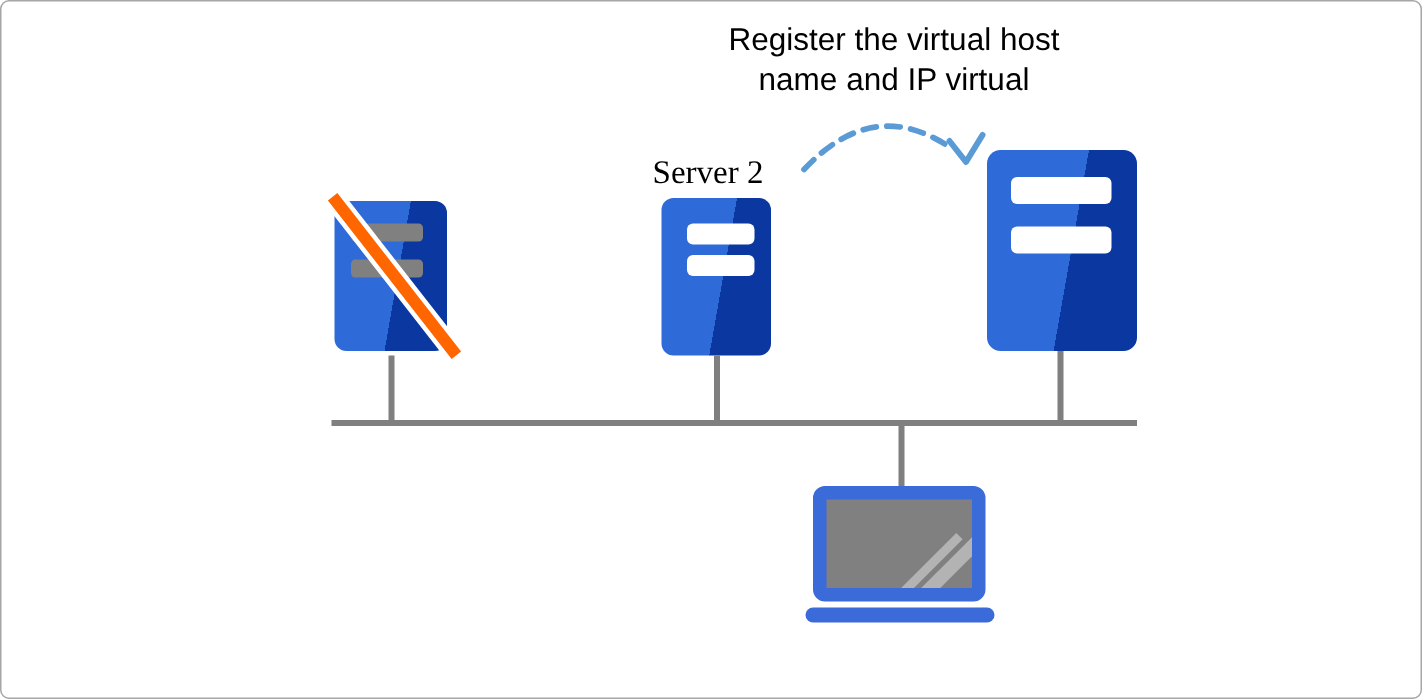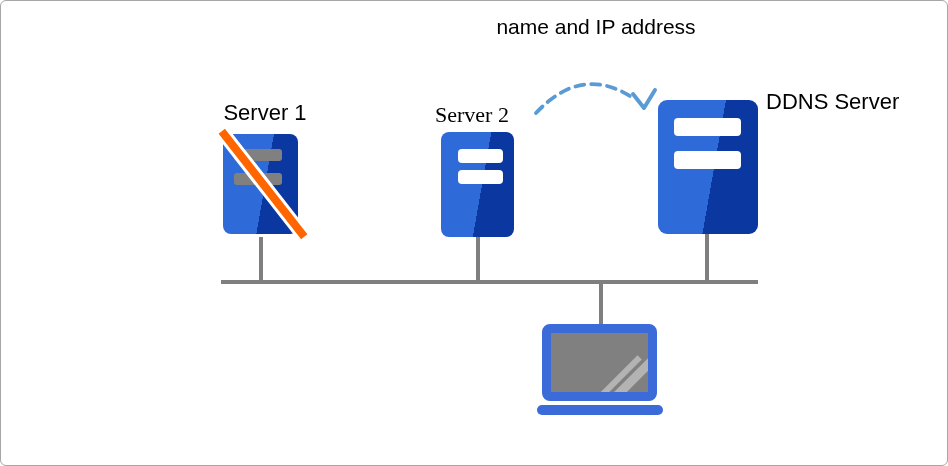--- a/index.html
+++ b/index.html
@@ -45,42 +45,41 @@
     position:absolute;left:536px;top:404px;width:126px;height:10px;
     border-radius:5px;background:var(--laptop_frame_blue,#3a6bd8);
   }
 </style>
 </head>
 <body>
 
 <div class="canvas">
 
   <div class="annotation">
-    <div>name and IP address</div>
+    <div>Register the virtual host</div>
+    <div>name and IP virtual</div>
   </div>
 
   <svg class="arc" viewBox="0 0 145 70" aria-hidden="true">
     <path class="dash" d="M15,57 Q61,8 112,42"></path>
     <polyline class="head" points="112,38 123,52 134,34"></polyline>
   </svg>
 
-  <div class="node-label" style="left:214px;top:100px;width:100px;">Server 1</div>
   <div class="node-box" style="left:222px;top:133px;width:75px;height:100px;">
     <div class="bar gray" style="left:11px;top:15px;width:48px;height:12px;"></div>
     <div class="bar gray" style="left:11px;top:39px;width:48px;height:12px;"></div>
     <div class="slash" style="width:134px;left:-30px;top:43px;transform:rotate(52deg);"></div>
   </div>
 
   <div class="node-label" style="left:421px;top:102px;width:100px;font-family:Liberation Serif, serif;">Server 2</div>
   <div class="node-box" style="left:440px;top:131px;width:73px;height:105px;">
     <div class="bar" style="left:17px;top:17px;width:45px;height:14px;"></div>
     <div class="bar" style="left:17px;top:38px;width:45px;height:14px;"></div>
   </div>
 
-  <div class="node-label" style="left:765px;top:89px;text-align:left;">DDNS Server</div>
   <div class="node-box" style="left:657px;top:99px;width:100px;height:134px;border-radius:9px;">
     <div class="bar" style="left:16px;top:18px;width:67px;height:18px;"></div>
     <div class="bar" style="left:16px;top:51px;width:67px;height:18px;"></div>
   </div>
 
   <div class="gline" style="left:220px;top:279px;width:537px;height:4px;"></div>
   <div class="gline" style="left:258px;top:236px;width:4px;height:43px;"></div>
   <div class="gline" style="left:475px;top:236px;width:4px;height:43px;"></div>
   <div class="gline" style="left:704px;top:233px;width:4px;height:46px;"></div>
   <div class="gline" style="left:598px;top:283px;width:4px;height:42px;"></div>

